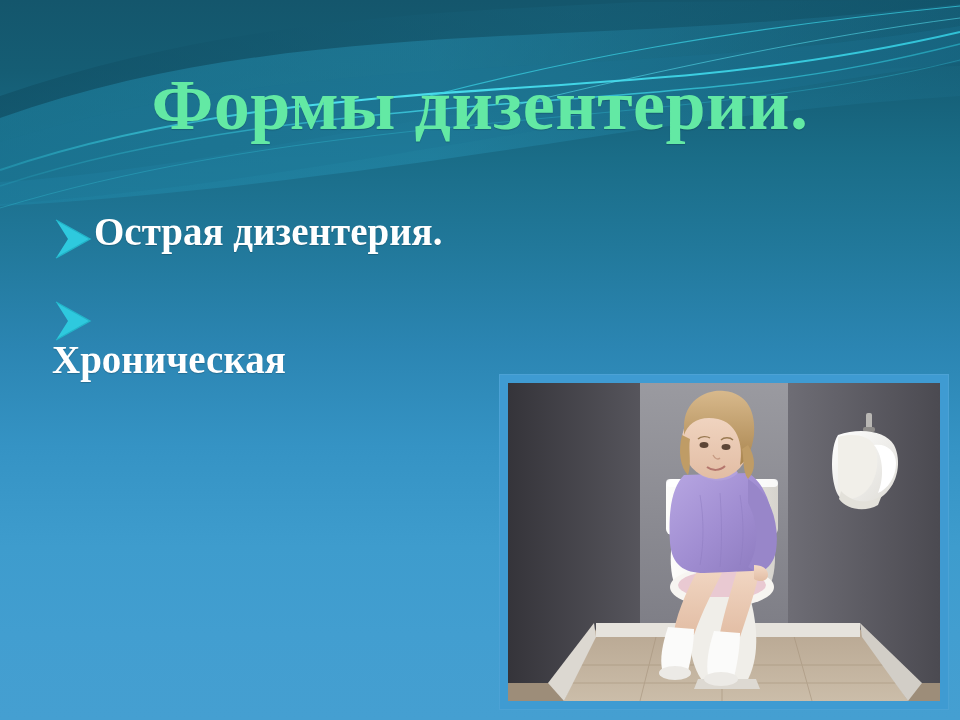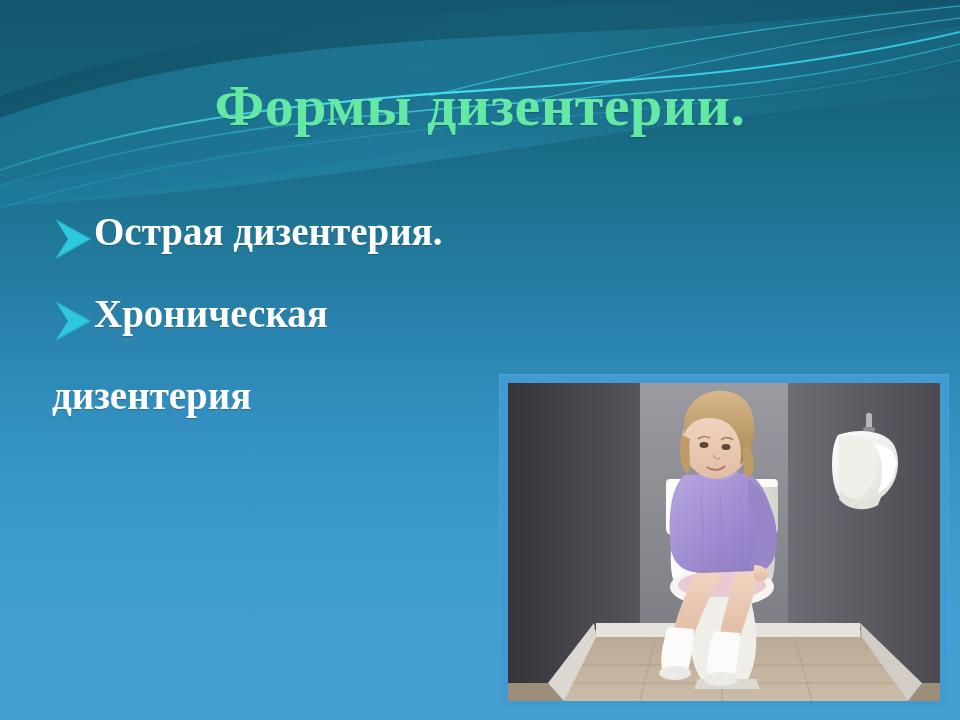--- a/index.html
+++ b/index.html
@@ -32,24 +32,24 @@
     inset: 0;
     width: 960px;
     height: 720px;
     pointer-events: none;
   }
 
   
   #title {
     position: absolute;
     left: 0;
-    top: 72px;
+    top: 64px;
     width: 960px;
     text-align: center;
-    font-size: 58px;
+    font-size: 72px;
     font-weight: bold;
     letter-spacing: 0.5px;
     color: #63e9a4;
     text-shadow: 0 1px 1px rgba(0,0,0,0.18);
     white-space: nowrap;
   }
 
   
   #body-block {
     position: absolute;
@@ -61,21 +61,21 @@
     display: flex;
     align-items: flex-start;
     color: #ffffff;
     font-size: 39px;
     font-weight: bold;
     line-height: 1.00;
     white-space: nowrap;
     text-shadow: 0 1px 1px rgba(0,0,0,0.20);
   }
   .line.b1 { margin-bottom: 36px; }
-  .line.b2 { margin-bottom: 36px; }
+  .line.b2 { margin-bottom: 36px; flex-direction: column; }
   .line.cont { padding-left: 0px; }
 
   .bullet {
     flex: 0 0 auto;
     width: 42px;
     height: 46px;
     position: relative;
     top: 4px;
   }
   .bullet svg { display: block; }
@@ -161,23 +161,20 @@
     <div class="line b2">
       <span class="bullet">
         <svg width="42" height="46" viewBox="0 0 42 46" aria-hidden="true">
           <path d="M4,4 L38,23 L4,42 L16,23 Z" fill="#2ec9de"></path>
           <path d="M4,4 L38,23 L4,42" fill="none" stroke="#23b4c9" stroke-width="1.4"></path>
         </svg>
       </span>
       <span class="line-text">Хроническая</span>
     </div>
 
-    <div class="line cont">
-      <span class="line-text">дизентерия</span>
-    </div>
 
   </div>
 
   <div id="photo-frame">
     <div id="photo">
       <svg width="432" height="318" viewBox="0 0 432 318" aria-hidden="true">
         <defs>
           <linearGradient id="wallLeft" x1="0" y1="0" x2="1" y2="0">
             <stop offset="0" stop-color="#35343a"></stop>
             <stop offset="1" stop-color="#56555c"></stop>

